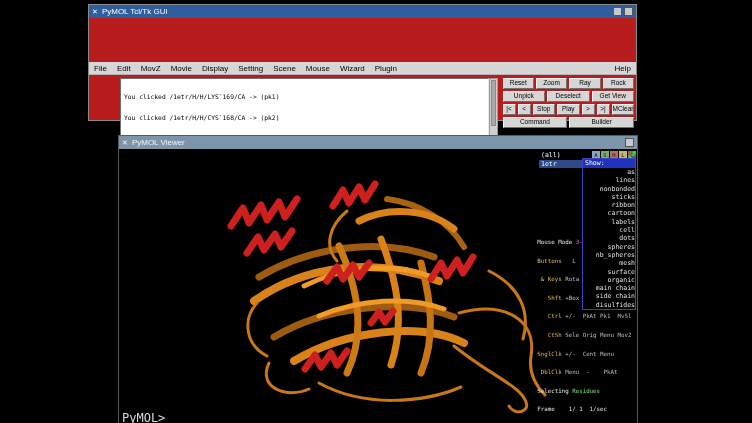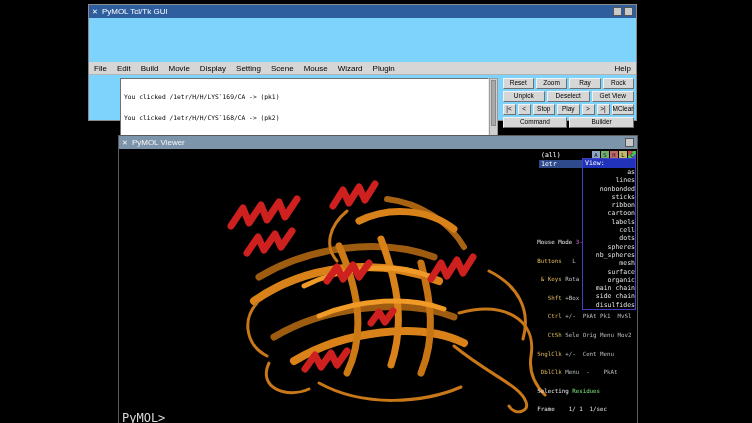--- a/index.html
+++ b/index.html
@@ -1,21 +1,21 @@
 <!DOCTYPE html>
 <html><head>
 <meta charset="utf-8">
 <style>
   * { box-sizing: border-box; margin: 0; padding: 0; }
   html,body { width:752px; height:423px; background:#000; overflow:hidden;
               font-family:"Liberation Sans", sans-serif; }
 
   
   .gui-window { position:absolute; left:88px; top:4px; width:549px; height:117px;
-                background:#7dd3fc; border:1px solid #8a8a8a; }
+                background:#b91c1c; border:1px solid #8a8a8a; }
   .titlebar { height:13px; display:flex; align-items:center; padding:0 3px;
               background:#2f5e9e; color:#fff; font-size:8px; }
   .viewer-window .titlebar { background:#7d95aa; color:#f4f4f4; }
   .tb-x { font-size:7px; margin-right:4px; line-height:13px; }
   .tb-title { flex:1; white-space:nowrap; overflow:hidden; }
   .tb-box { width:9px; height:9px; background:#c9c9c9; border:1px solid #555;
             margin-left:2px; display:inline-block; }
   .menubar { height:13px; display:flex; align-items:center; background:#d6d6d6;
              border-bottom:1px solid #b4b4b4; font-size:8px; color:#000;margin-top:44px; }
   .menu-item { padding:0 5px; white-space:nowrap; }
@@ -80,21 +80,21 @@
 <div class="gui-window">
   <div class="titlebar">
     <span class="tb-x">✕</span>
     <span class="tb-title">PyMOL Tcl/Tk GUI</span>
     <span class="tb-box"></span>
     <span class="tb-box"></span>
   </div>
   <div class="menubar">
     <span class="menu-item">File</span>
     <span class="menu-item">Edit</span>
-    <span class="menu-item">Build</span>
+    <span class="menu-item">MovZ</span>
     <span class="menu-item">Movie</span>
     <span class="menu-item">Display</span>
     <span class="menu-item">Setting</span>
     <span class="menu-item">Scene</span>
     <span class="menu-item">Mouse</span>
     <span class="menu-item">Wizard</span>
     <span class="menu-item">Plugin</span>
     <span class="menu-item menu-help">Help</span>
   </div>
   <div class="gui-content">
@@ -196,21 +196,21 @@
     <div class="obj-row sel">
       <span class="obj-label">1etr</span>
       <span class="pbtn pb0">A</span>
       <span class="pbtn pb1">S</span>
       <span class="pbtn pb2">H</span>
       <span class="pbtn pb3">L</span>
       <span class="pbtn pb4">C</span>
     </div>
 
     <div class="show-menu">
-      <div class="show-title">View:</div>
+      <div class="show-title">Show:</div>
       <div class="show-item">as</div>
       <div class="show-item">lines</div>
       <div class="show-item">nonbonded</div>
       <div class="show-item">sticks</div>
       <div class="show-item">ribbon</div>
       <div class="show-item">cartoon</div>
       <div class="show-item">labels</div>
       <div class="show-item">cell</div>
       <div class="show-item">dots</div>
       <div class="show-item">spheres</div>

